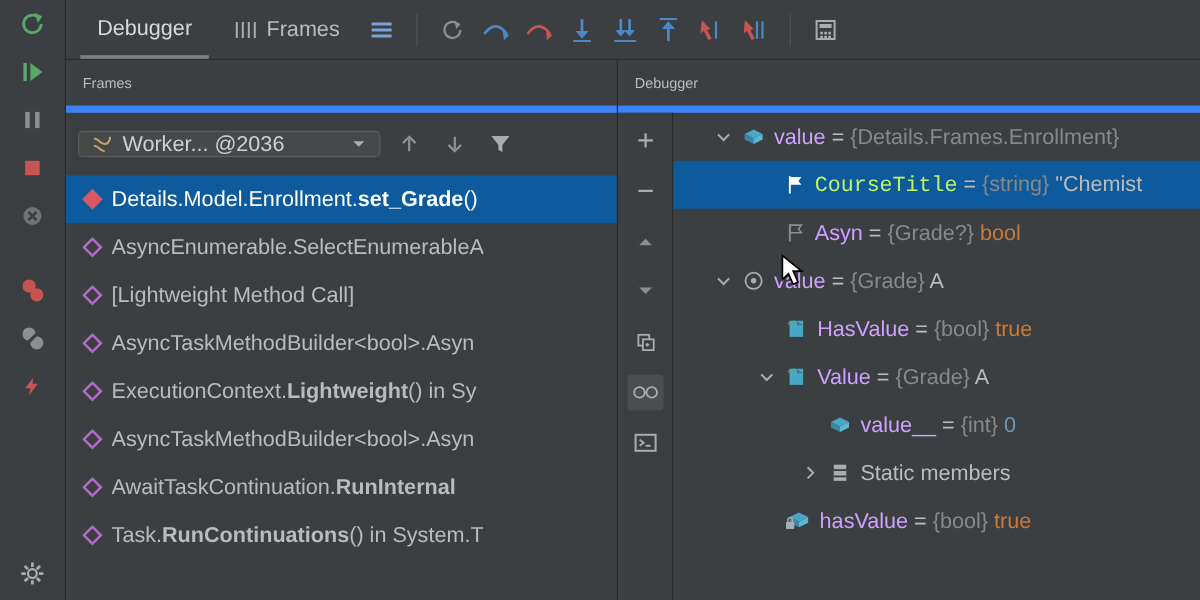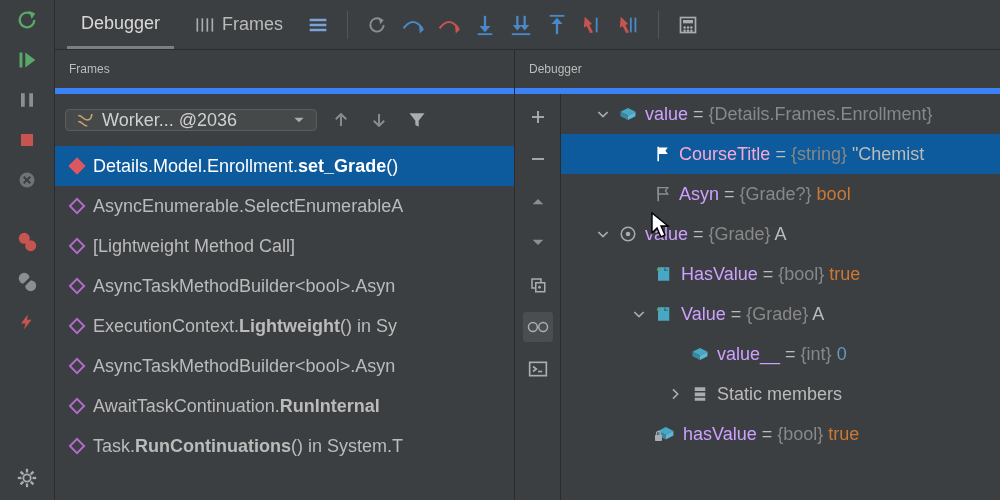--- a/index.html
+++ b/index.html
@@ -61,21 +61,21 @@
   }
   .var-tree { position:absolute; left:46px; right:0; top:44px; bottom:0; overflow:hidden; }
   .var-row {
     height:40px; display:flex; align-items:center; gap:8px; white-space:nowrap;
     padding-left:8px; color:#bbbbbb;
   }
   .var-row.selected { background:#0d5a9c; color:#ffffff; }
   .indent { display:inline-block; }
   .chev-svg { width:16px; height:16px; }
   .vname { color:#cfa0ff; }
-  .var-row.selected .vname { color:#f9a8d4; }
+  .var-row.selected .vname { color:#bef264;font-family:Liberation Mono, monospace; }
   .vtype { color:#888; }
   .vval { color:#bbbbbb; }
   .vval.kw { color:#cc7832; }
   .vval.num { color:#6897bb; }
   .vval.str { color:#bbbbbb; }
   .cursor {
     position:absolute; width:20px; height:28px; pointer-events:none;
   }
   svg { display:block; }
 </style>

